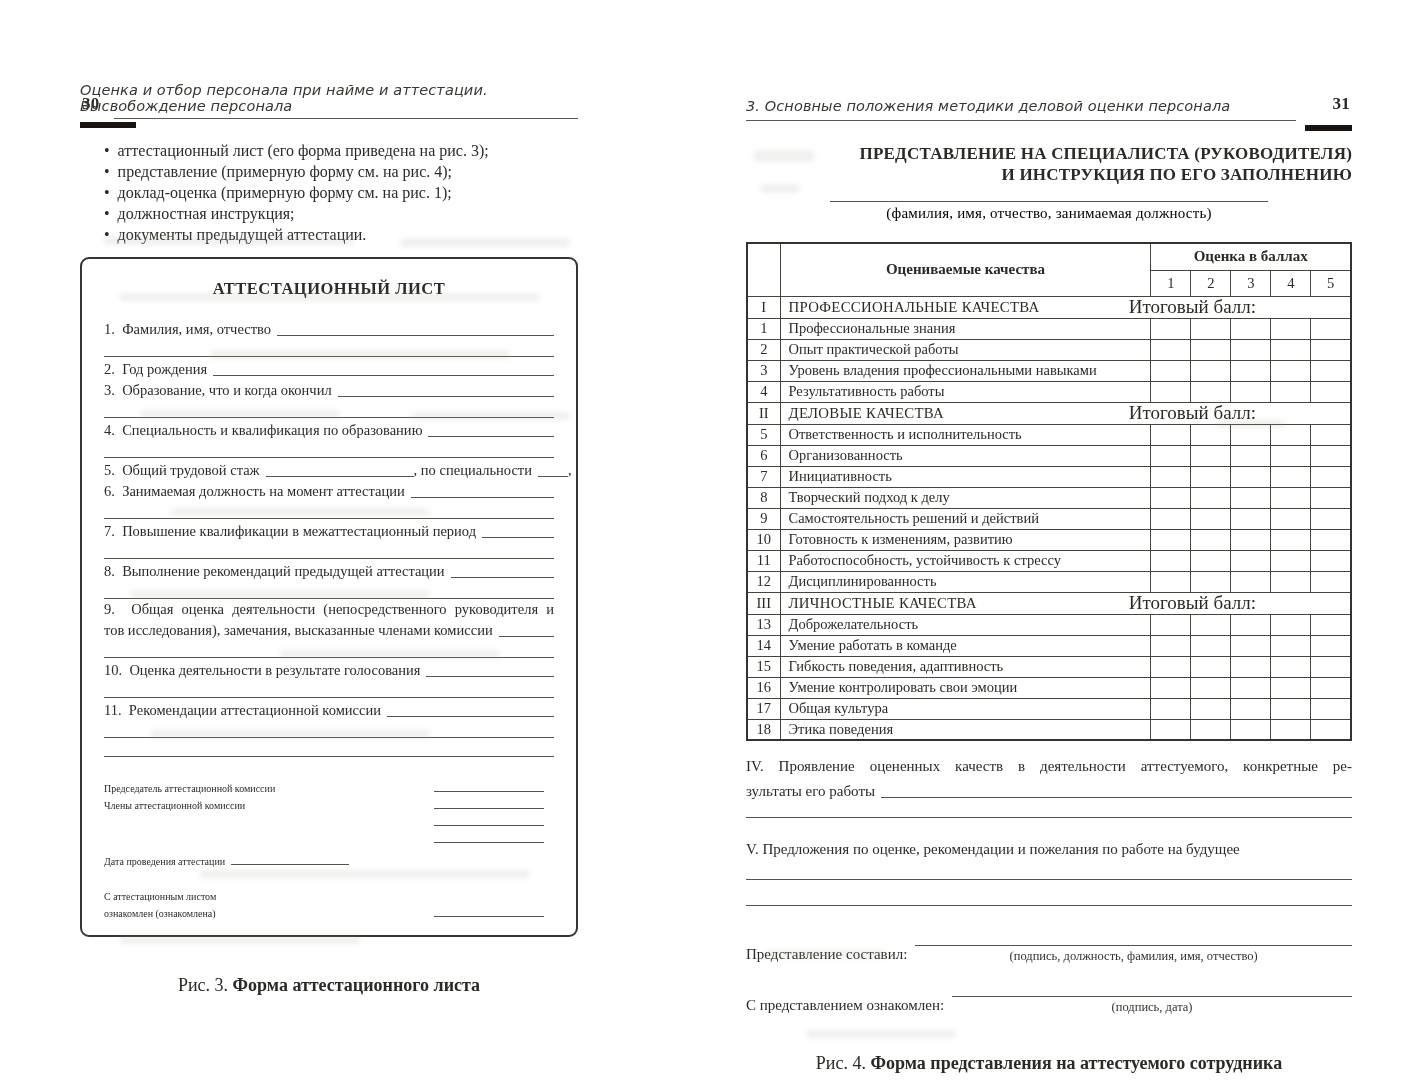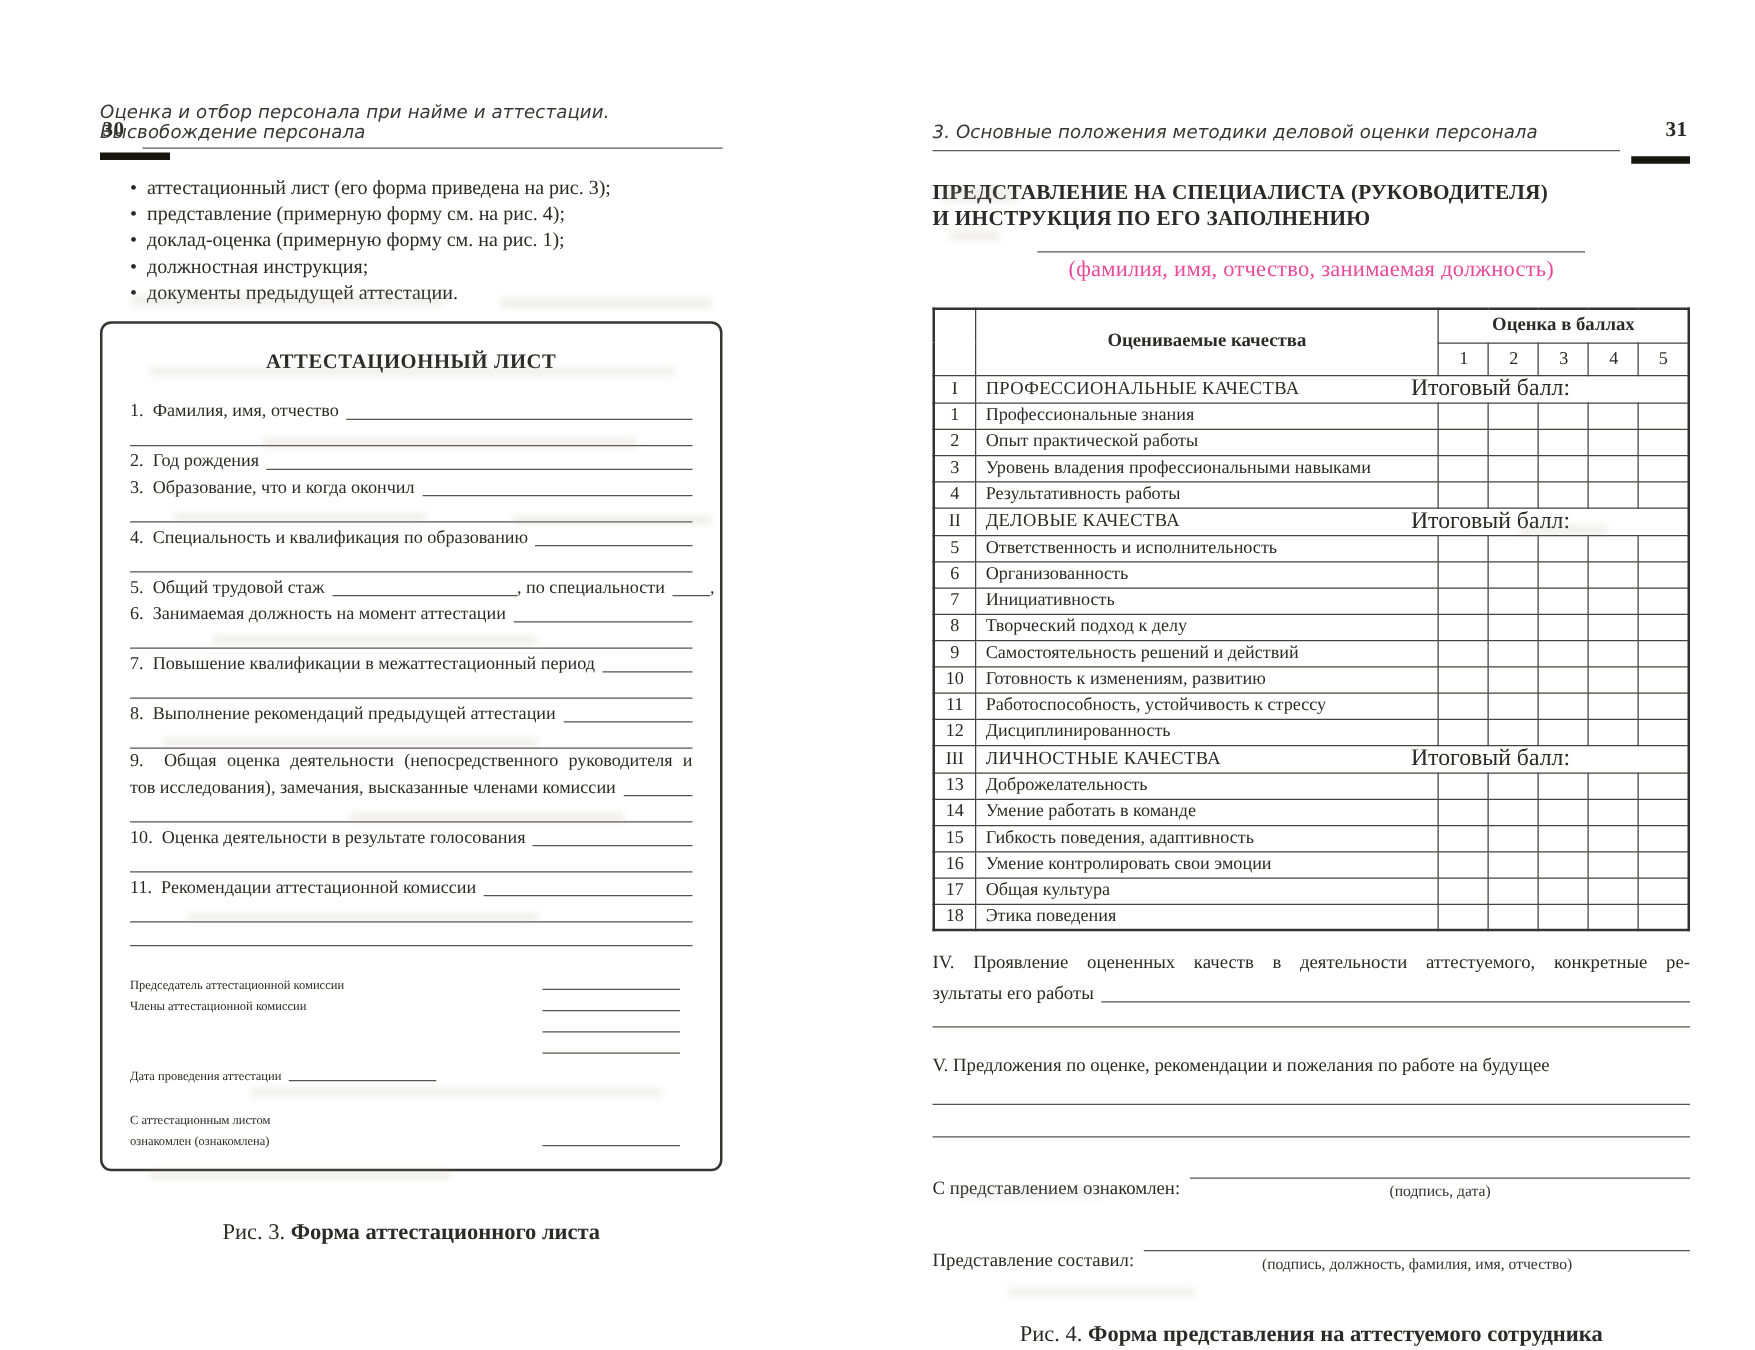--- a/index.html
+++ b/index.html
@@ -55,24 +55,24 @@
   .sig-line { flex:1 1 auto; border-bottom:1px solid #56544d; margin-bottom:2px; }
   .sig-row.date { margin-top:5px; }
   .sig-row.date .dlabel { flex:0 0 auto; }
   .sig-line.short { flex:0 0 118px; margin-left:6px; }
   .ack { margin-top:18px; }
 
   .caption { text-align:center; margin-top:38px; font-size:18px; }
   .caption .cap-bold { font-weight:bold; }
 
   
-  .pr-title { text-align:left; font-weight:bold; font-size:17px; line-height:21px; margin-top:21px; letter-spacing:.2px; }
+  .pr-title { text-align:right; font-weight:bold; font-size:17px; line-height:21px; margin-top:21px; letter-spacing:.2px; }
   .fio { width:438px; margin:16px auto 0 auto; text-align:center; }
   .fio-line { border-top:1.3px solid #56544d; height:0; }
-  .fio-hint { font-size:18px; color:#ec4899; margin-top:3px; letter-spacing:.2px; }
+  .fio-hint { font-size:15px; color:#000000; margin-top:3px; letter-spacing:.2px; }
 
   table.eval { width:100%; margin-top:20px; border-collapse:collapse; table-layout:fixed; border:2px solid #35332e; }
   table.eval td, table.eval th { border:1px solid #45433d; }
   th.qhead { font-weight:bold; font-size:15px; text-align:center; }
   th.shead { font-weight:bold; font-size:15px; height:27px; text-align:center; }
   th.digit { font-weight:normal; font-size:14.5px; height:26px; text-align:center; }
   td.num  { text-align:center; font-size:14.5px; height:21px; line-height:19px; padding:0; }
   td.qual { font-size:14.5px; line-height:19px; padding:0 6px 0 8px; overflow:hidden; white-space:nowrap; }
   td.sec-cell { padding:0 6px 0 8px; }
   .sec-wrap { display:flex; justify-content:space-between; align-items:center; height:21px; }
@@ -458,36 +458,36 @@
     <span>зультаты его работы</span>
     <span class="fill"></span>
   </div>
   <div class="wide-line"></div>
 
   <div class="p5">V. Предложения по оценке, рекомендации и пожелания по работе на будущее</div>
   <div class="wide-line"></div>
   <div class="gap8"></div>
   <div class="wide-line"></div>
 
+  <div class="sigrow composed">
+    <span class="label">Представление составил:</span>
+    <div class="lcol">
+      <div class="line"></div>
+      <div class="hint">(подпись, должность, фамилия, имя, отчество)</div>
+    </div>
+  </div>
+
   <div class="sigrow acked">
     <span class="label">С представлением ознакомлен:</span>
     <div class="lcol">
       <div class="line"></div>
       <div class="hint">(подпись, дата)</div>
     </div>
   </div>
 
-  <div class="sigrow composed">
-    <span class="label">Представление составил:</span>
-    <div class="lcol">
-      <div class="line"></div>
-      <div class="hint">(подпись, должность, фамилия, имя, отчество)</div>
-    </div>
-  </div>
-
   <div class="caption">
     <span>Рис. 4.</span>
     <span class="cap-bold">Форма представления на аттестуемого сотрудника</span>
   </div>
 
   <div class="ghost" style="left:8px; top:62px; width:60px; height:12px;"></div>
   <div class="ghost" style="left:14px; top:96px; width:40px; height:9px;"></div>
   <div class="ghost" style="left:470px; top:332px; width:70px; height:8px;"></div>
   <div class="ghost" style="left:20px; top:862px; width:120px; height:8px;"></div>
   <div class="ghost" style="left:60px; top:942px; width:150px; height:8px;"></div>

